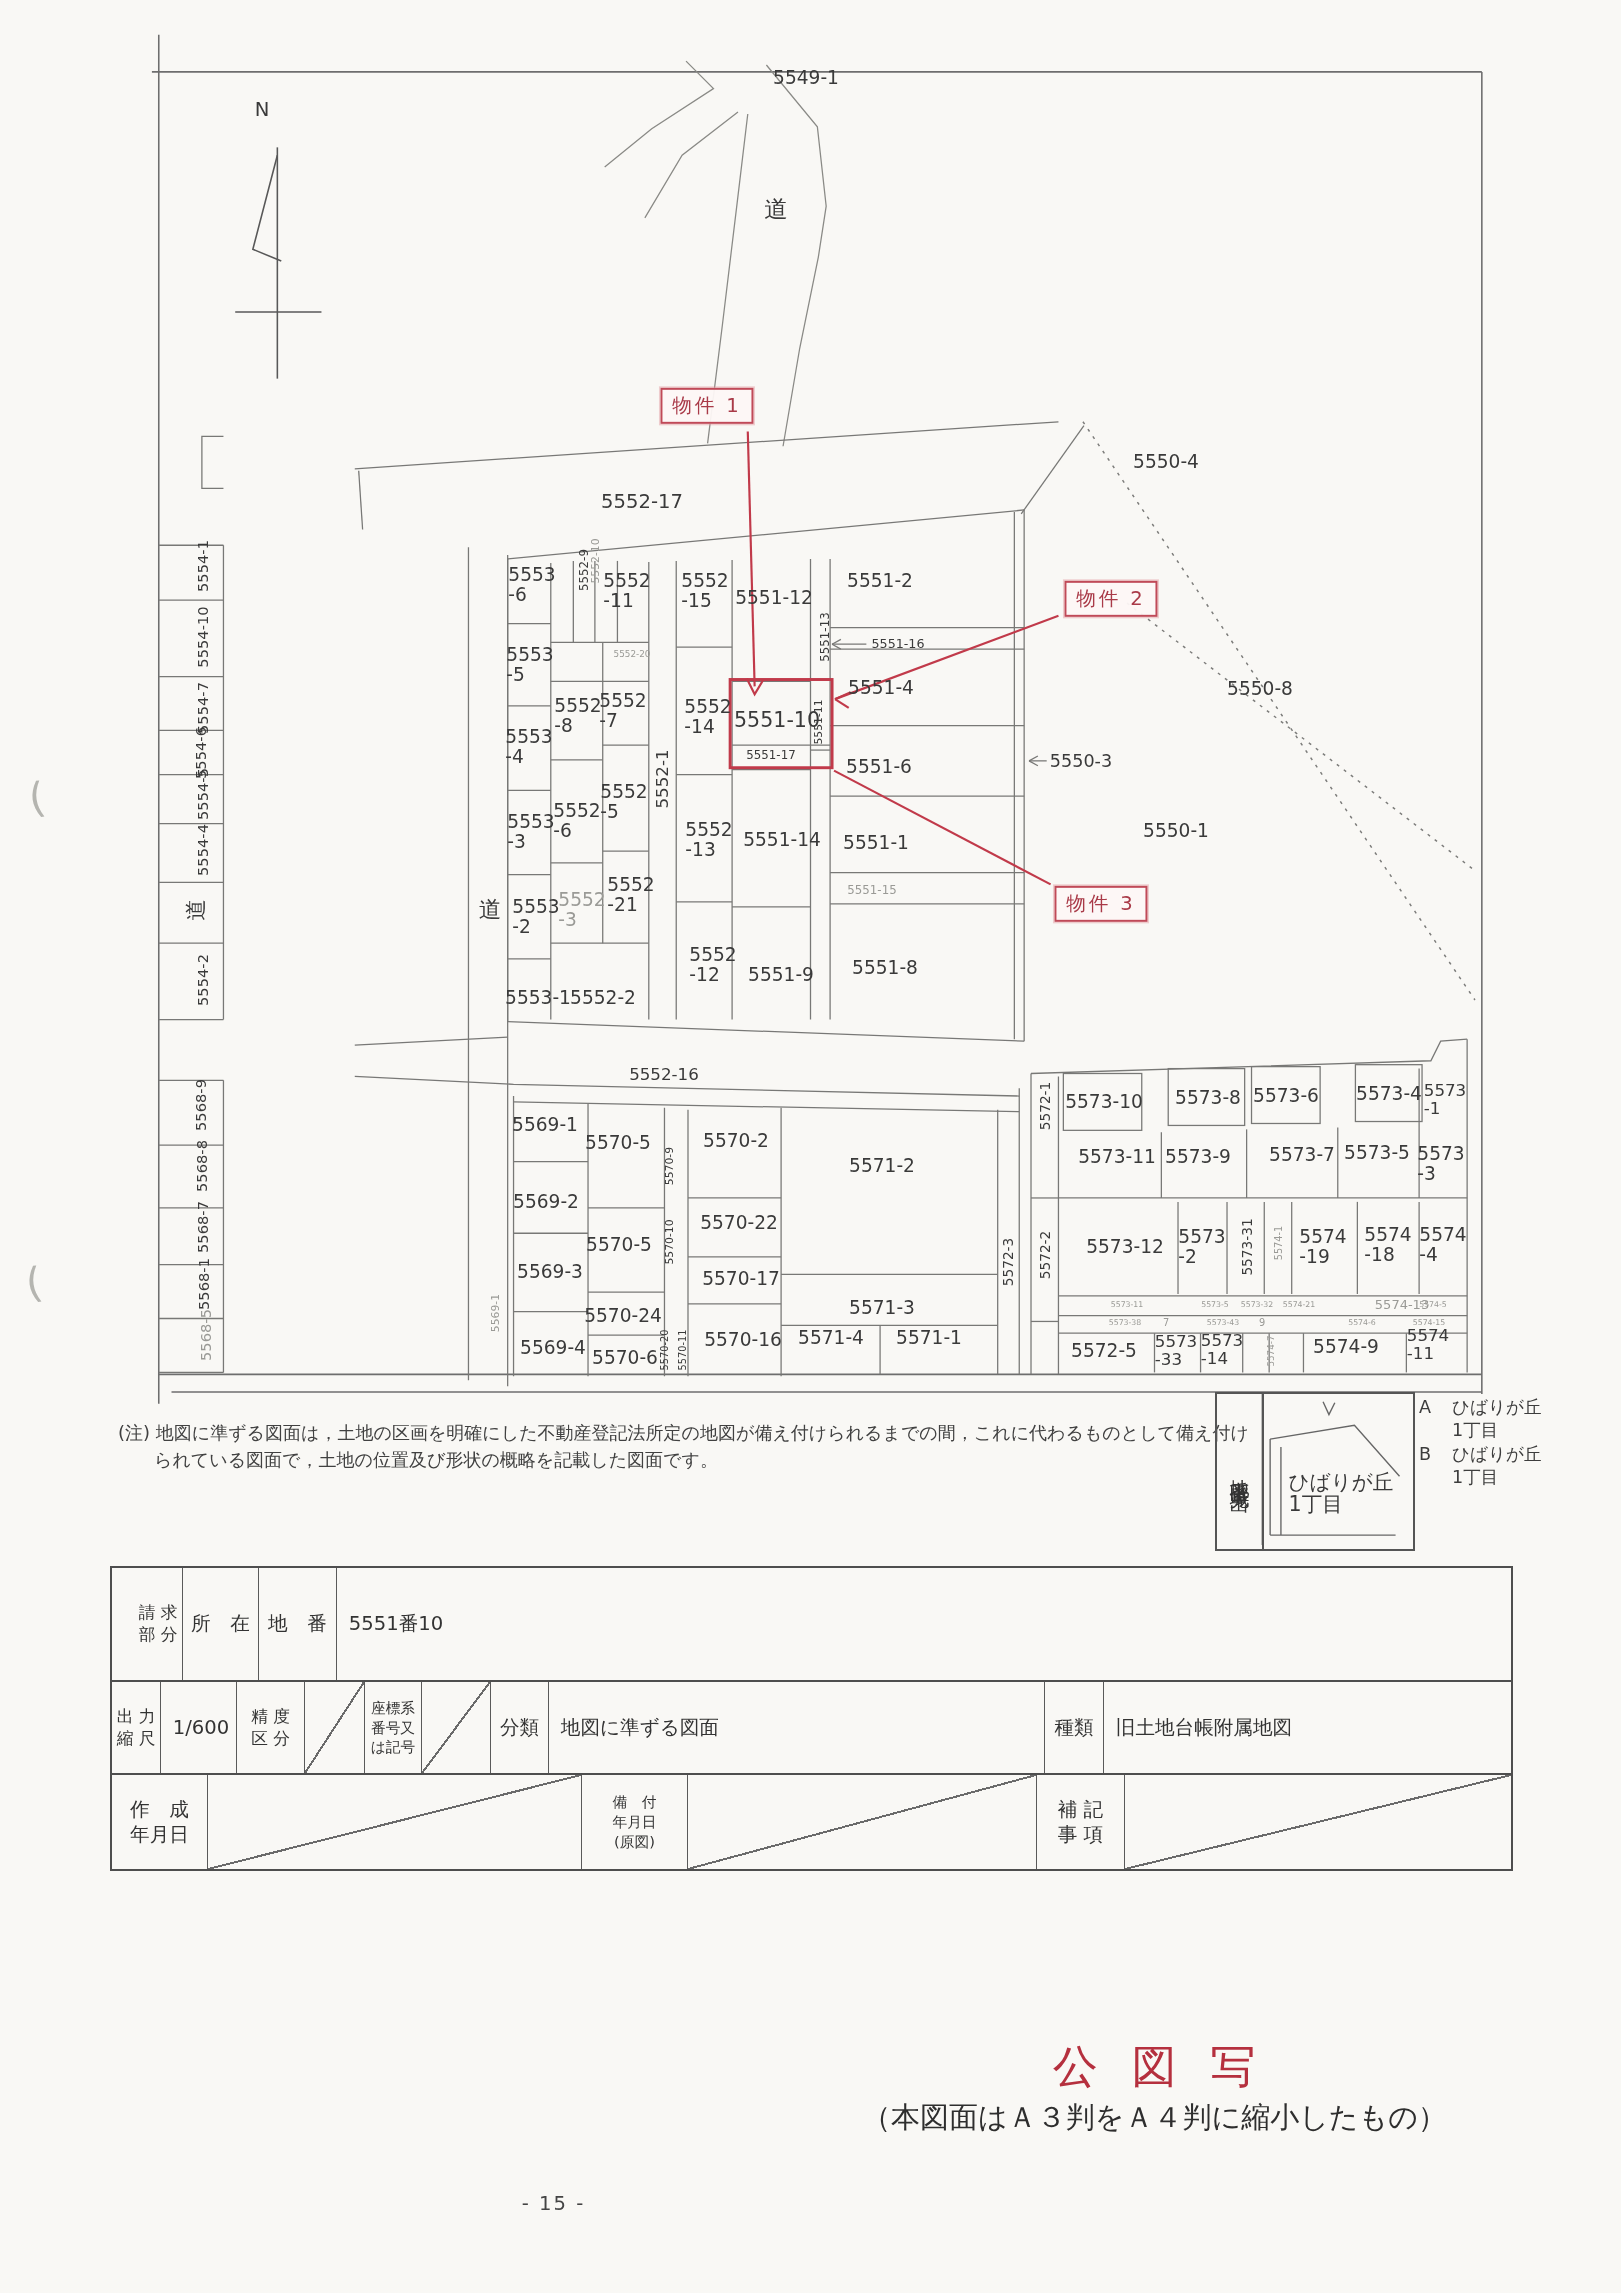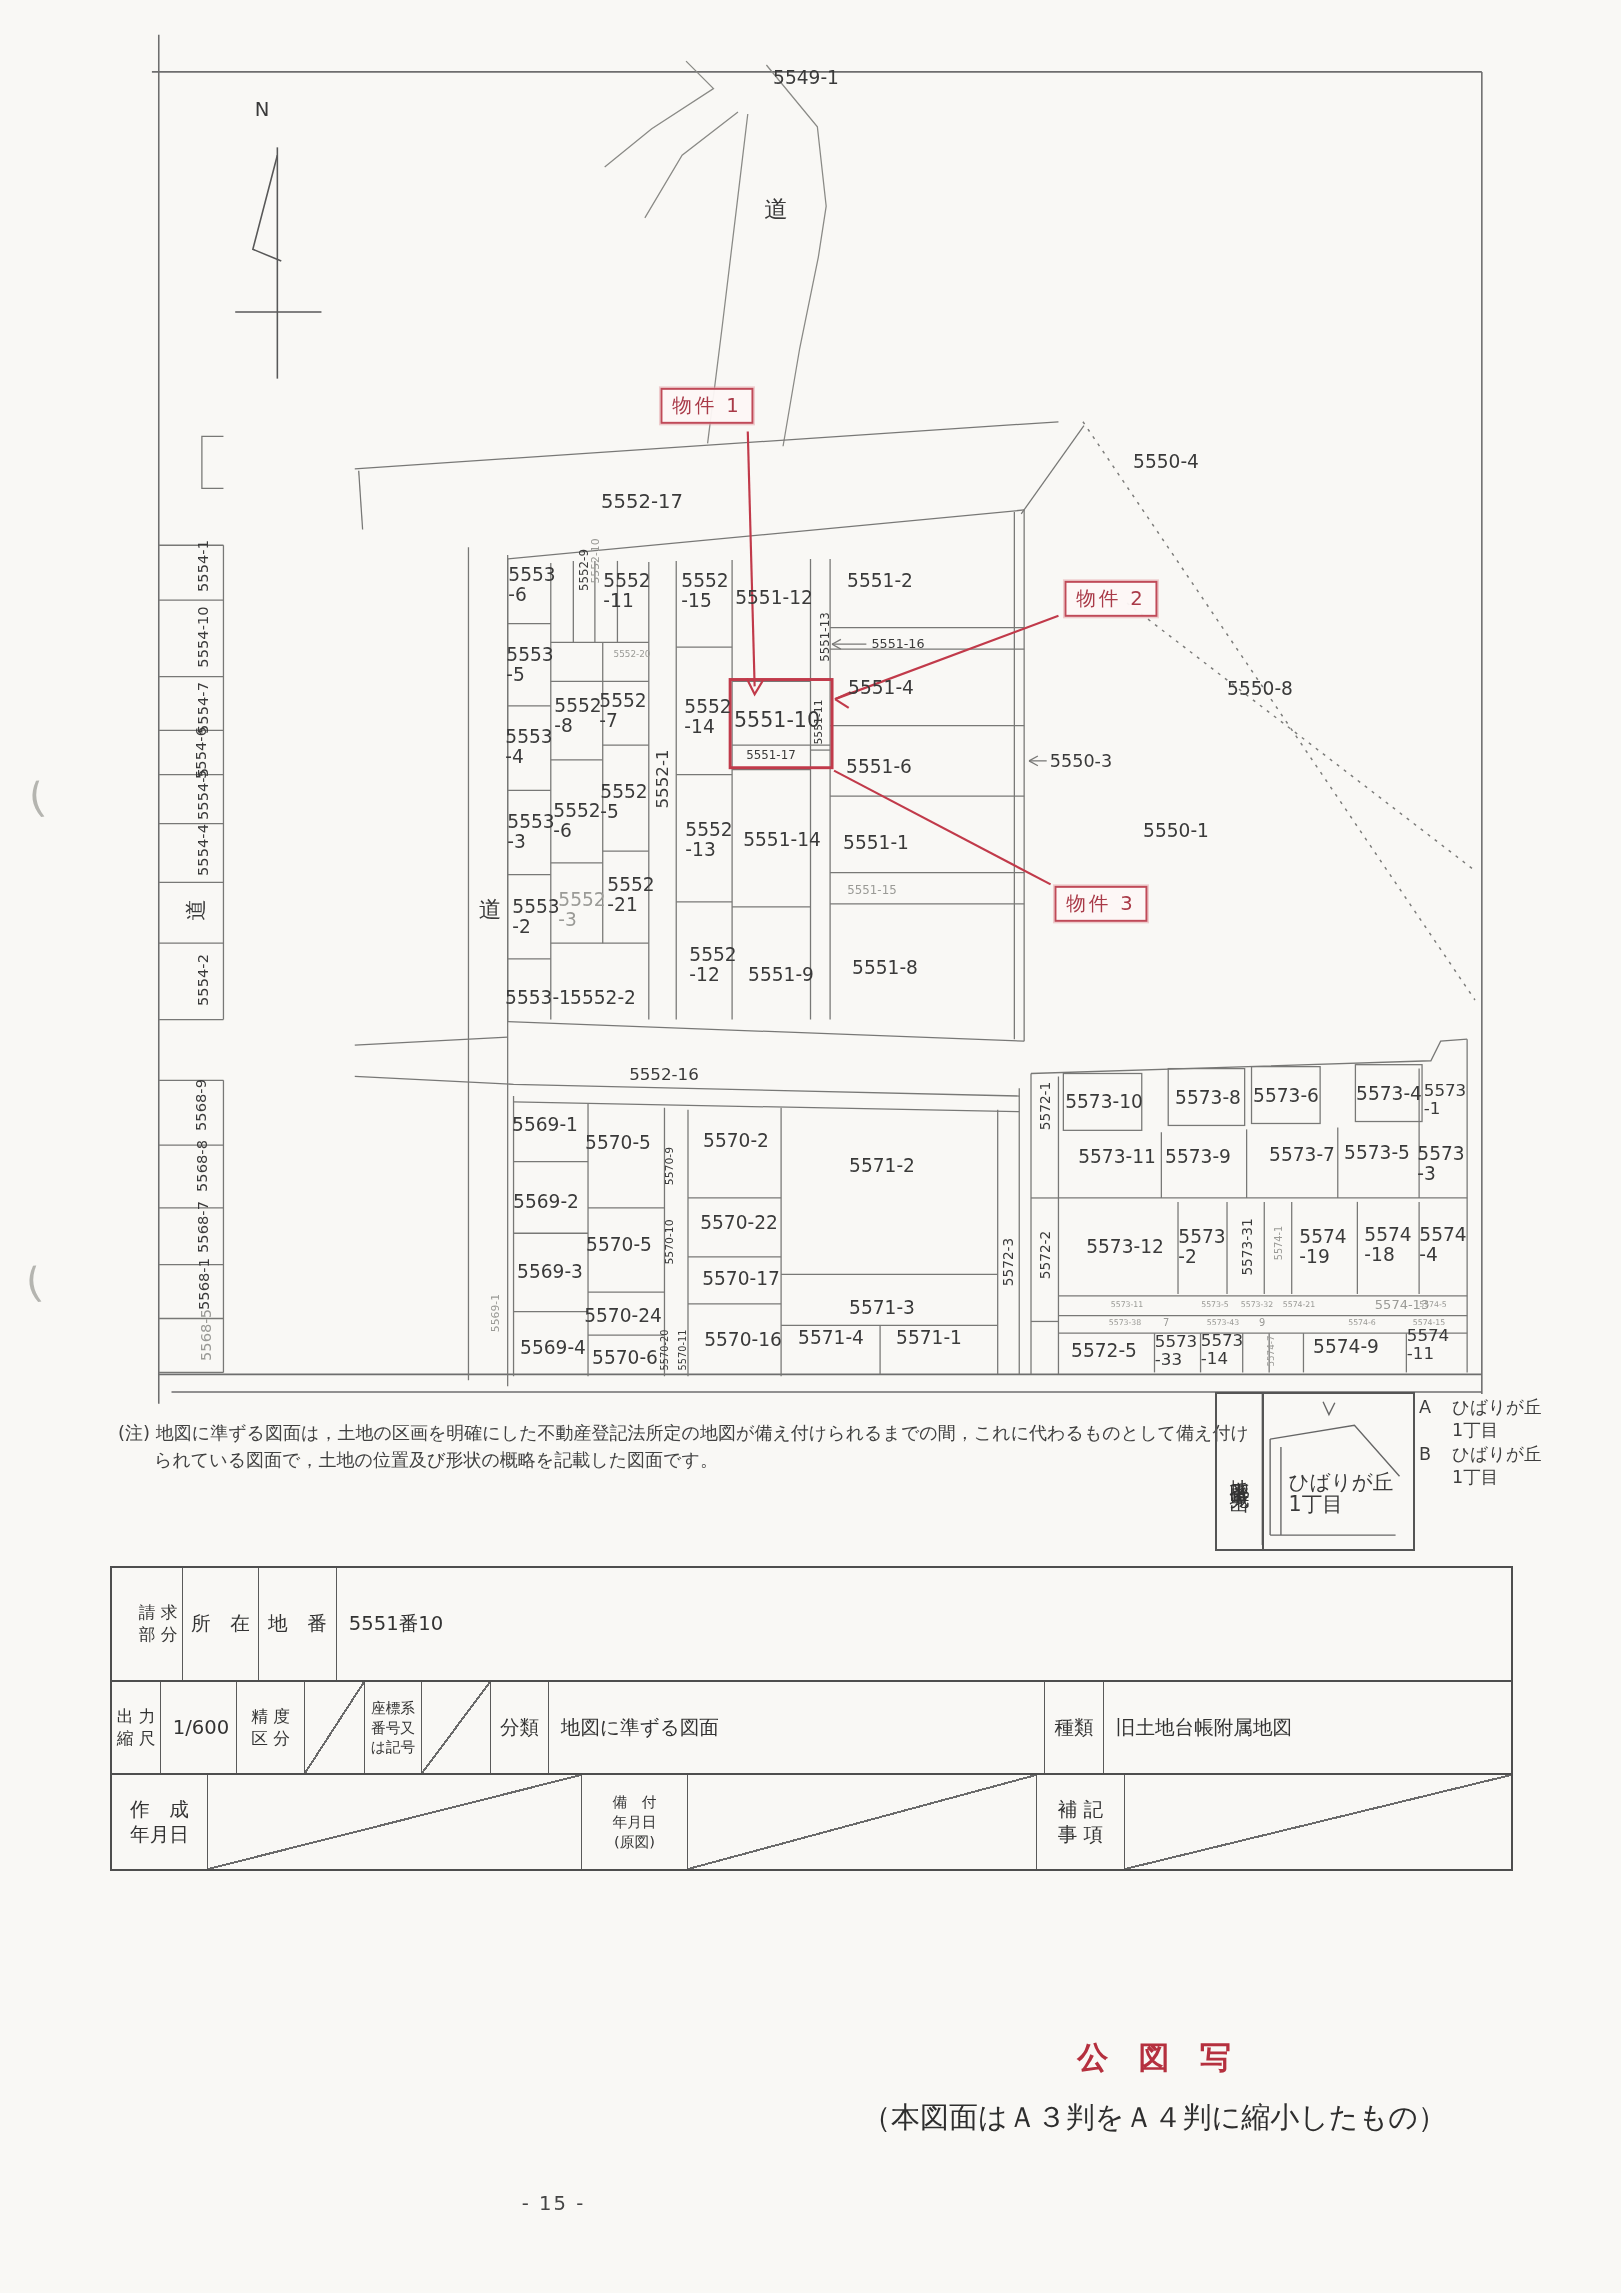--- a/index.html
+++ b/index.html
@@ -35,21 +35,21 @@
   .trow + .trow{border-top:2px solid #4e4e4e;}
   .tc{box-sizing:border-box;border-right:1.5px solid #5a5a5a;display:flex;align-items:center;
       justify-content:center;white-space:pre-line;text-align:center;font-size:19.6px;line-height:1.3;}
   .tc:last-child{border-right:none;}
   .tc.val{justify-content:flex-start;padding-left:11.8px;text-align:left;}
   .tc.sm{font-size:14.7px;line-height:1.35;}
   .tc.diag{background:linear-gradient(to bottom right,transparent calc(50% - 1px),
       #6a6a6a calc(50% - 1px),#6a6a6a calc(50% + 1px),transparent calc(50% + 1px));}
   
   #stamp-title{position:absolute;left:914px;top:2037px;width:490px;text-align:center;
-      color:#b5303e;font-size:31px;letter-spacing:9.8px;font-weight:700;}
+      color:#b5303e;font-size:45px;letter-spacing:9.8px;font-weight:400;}
   #stamp-subtitle{position:absolute;left:831px;top:2098px;width:647px;text-align:center;
       color:#2e2e2e;font-size:29px;}
   #page-number{position:absolute;left:490px;top:2192px;width:127px;text-align:center;
       color:#444;font-size:19.6px;letter-spacing:2px;}
   .binder-mark{position:absolute;color:#b5b5b0;font-size:41px;transform:rotate(-8deg);}
 </style>
 </head>
 <body>
 
 <div id="page">

